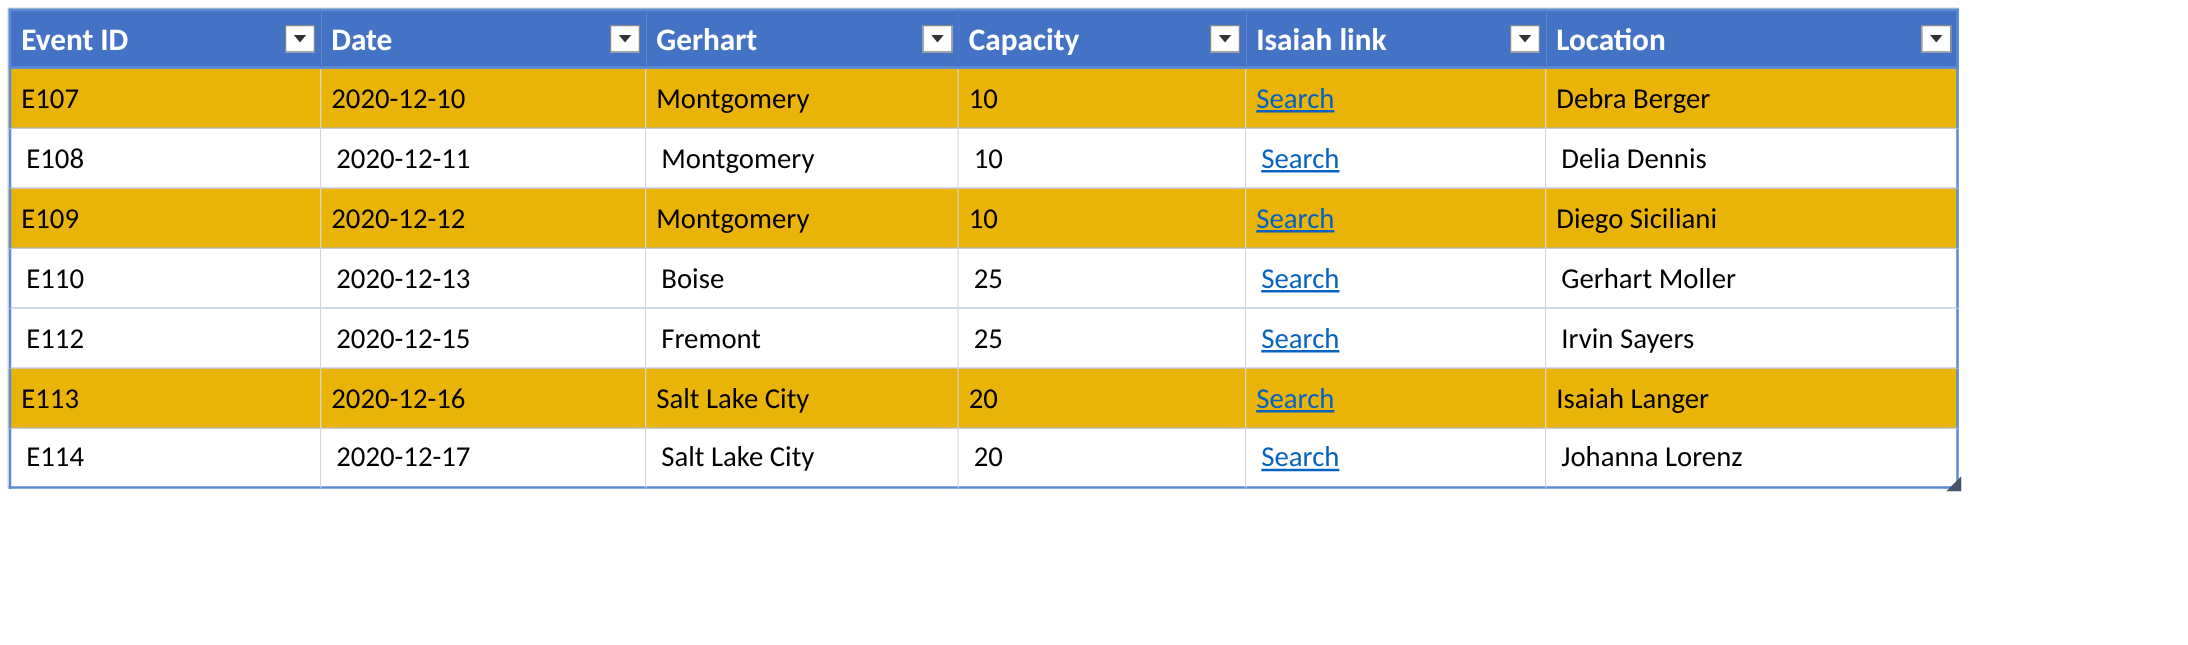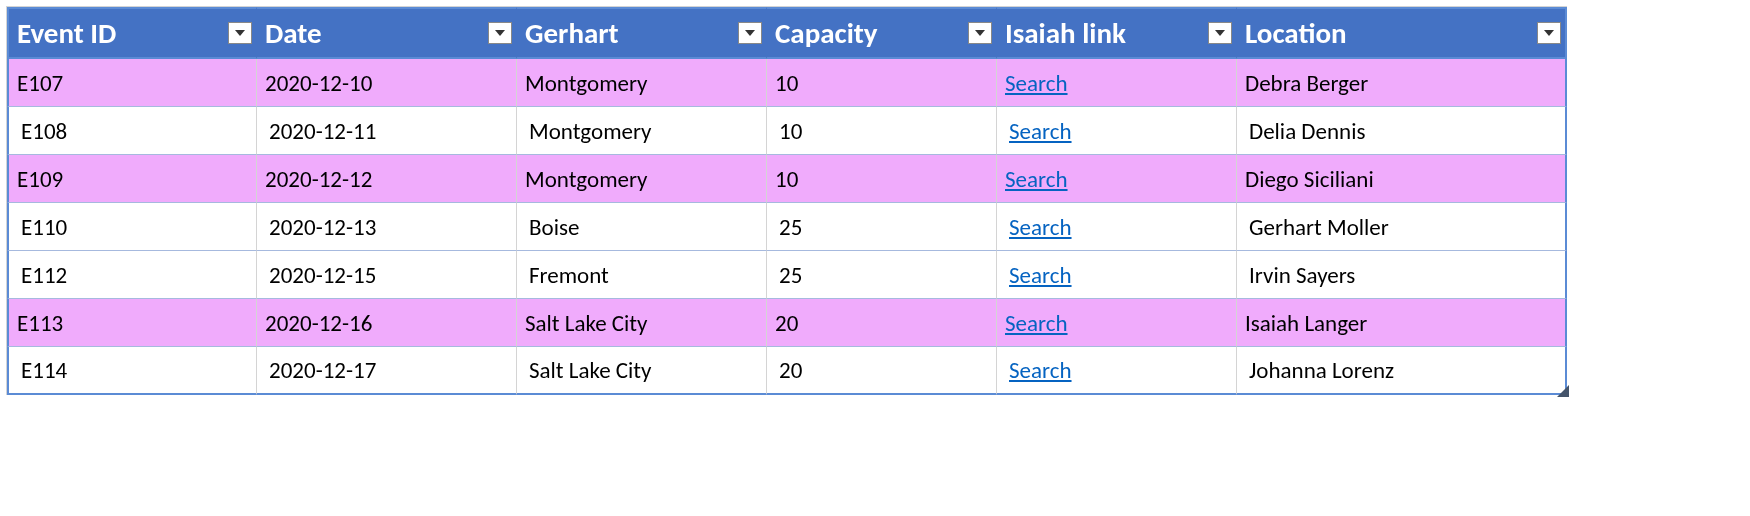--- a/index.html
+++ b/index.html
@@ -30,21 +30,21 @@
       padding: 6px 8px 6px 8px;
       height: 48px;
       overflow: hidden;
       white-space: nowrap;
       border-right: 1px solid #d4d4d4;
     }
     thead th {
       background: #4472c4;
       color: #ffffff;
       font-weight: 700;
-      font-size: 29px;
+      font-size: 25px;
       position: relative;
       border-top: 2px solid #5b8bd5;
       border-bottom: 2px solid #5b8bd5;
       border-right: 1px solid #4472c4;
       padding-right: 36px;
     }
     thead th:first-child {
       border-left: 2px solid #5b8bd5;
     }
     thead th:last-child {
@@ -57,21 +57,21 @@
     tbody td:first-child {
       border-left: 2px solid #5b8bd5;
     }
     tbody td:last-child {
       border-right: 2px solid #5b8bd5;
     }
     tbody tr:last-child td {
       border-bottom: 2px solid #5b8bd5;
     }
     tbody tr.banded td {
-      background: #f0abfc;
+      background: #eab308;
     }
     tbody tr:not(.banded) td {
       background: #ffffff;
       padding-left: 12px;
     }
     .col-eventid { width: 250px; }
     .col-date { width: 260px; }
     .col-location { width: 250px; }
     .col-capacity { width: 230px; text-align: left; padding-right: 12px;}
     .col-search { width: 240px; }

